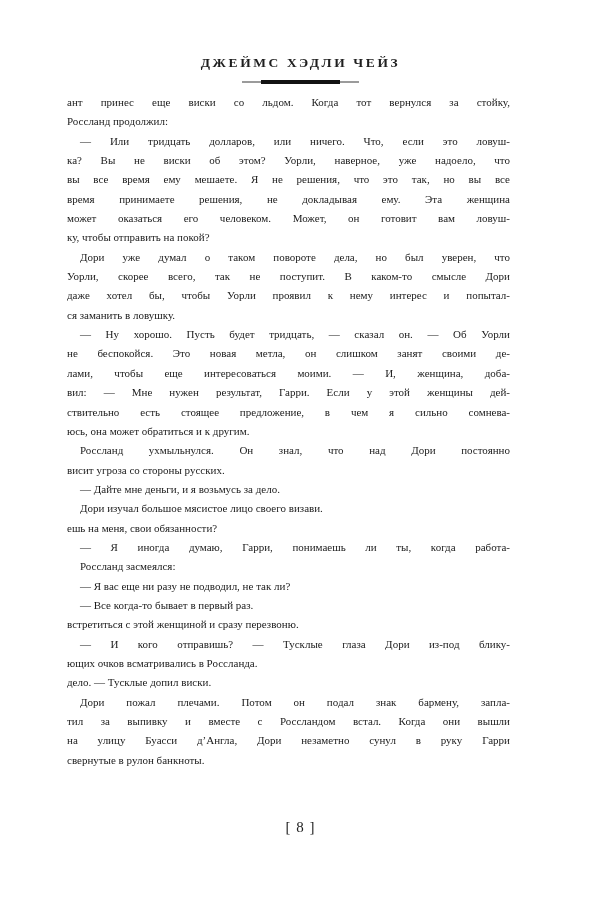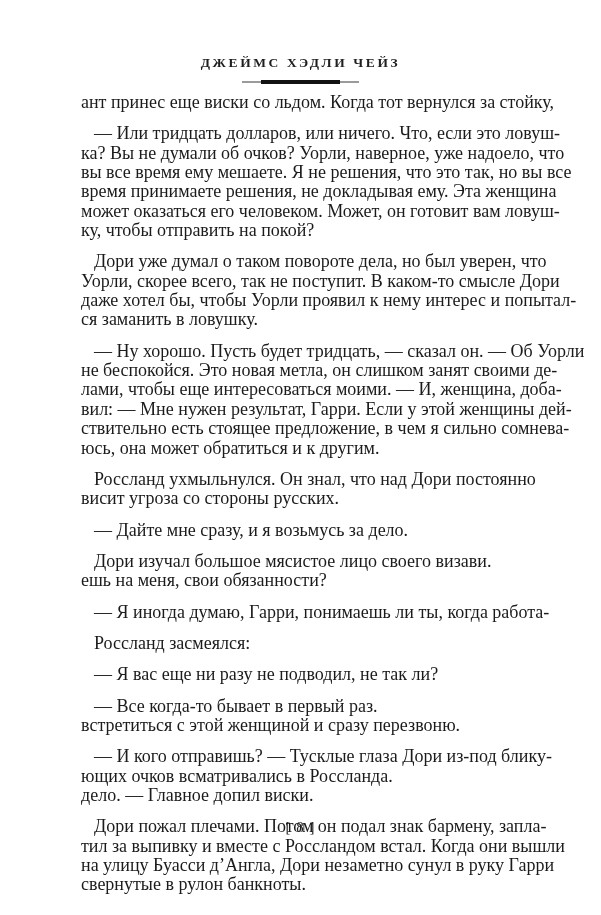--- a/index.html
+++ b/index.html
@@ -45,39 +45,38 @@
     height: 2px;
     background: #9b9b9b;
   }
   .rule-thick {
     width: 79px;
     height: 4px;
     background: #121212;
   }
   .text-block {
     position: absolute;
-    left: 81px;
+    left: 67px;
     top: 93px;
     width: 443px;
-    font-size: 18px;
+    font-size: 11px;
   }
   .line {
     height: 19.35px;
     line-height: 19.35px;
     white-space: nowrap;
     text-align: justify;
     text-align-last: justify;
   }
   .line.eop {
     text-align: left;
     text-align-last: left;
   }
   .line.indent {
     text-indent: 13px;
-    margin-top: 12px;
   }
   .page-number {
     position: absolute;
     top: 819px;
     left: 0;
     width: 100%;
     text-align: center;
     font-size: 15px;
     letter-spacing: 1px;
     color: #1f1f1f;
@@ -93,49 +92,50 @@
   <div class="head-rule">
     <div class="head-rule-inner">
       <div class="rule-thin"></div>
       <div class="rule-thick"></div>
       <div class="rule-thin"></div>
     </div>
   </div>
 
   <div class="text-block" id="text-block">
       <div class="line">ант принес еще виски со льдом. Когда тот вернулся за стойку,</div>
+      <div class="line eop">Россланд продолжил:</div>
       <div class="line indent">—  Или тридцать долларов, или ничего. Что, если это ловуш-</div>
-      <div class="line">ка? Вы не думали об очков? Уорли, наверное, уже надоело, что</div>
+      <div class="line">ка? Вы не виски об этом? Уорли, наверное, уже надоело, что</div>
       <div class="line">вы все время ему мешаете. Я не решения, что это так, но вы все</div>
       <div class="line">время принимаете решения, не докладывая ему. Эта женщина</div>
       <div class="line">может оказаться его человеком. Может, он готовит вам ловуш-</div>
       <div class="line eop">ку, чтобы отправить на покой?</div>
       <div class="line indent">Дори уже думал о таком повороте дела, но был уверен, что</div>
       <div class="line">Уорли, скорее всего, так не поступит. В каком-то смысле Дори</div>
       <div class="line">даже хотел бы, чтобы Уорли проявил к нему интерес и попытал-</div>
       <div class="line eop">ся заманить в ловушку.</div>
       <div class="line indent">—  Ну хорошо. Пусть будет тридцать, — сказал он. — Об Уорли</div>
       <div class="line">не беспокойся. Это новая метла, он слишком занят своими де-</div>
       <div class="line">лами, чтобы еще интересоваться моими. — И, женщина, доба-</div>
       <div class="line">вил: — Мне нужен результат, Гарри. Если у этой женщины дей-</div>
       <div class="line">ствительно есть стоящее предложение, в чем я сильно сомнева-</div>
       <div class="line eop">юсь, она может обратиться и к другим.</div>
       <div class="line indent">Россланд ухмыльнулся. Он знал, что над Дори постоянно</div>
       <div class="line eop">висит угроза со стороны русских.</div>
-      <div class="line indent eop">—  Дайте мне сразу, и я возьмусь за дело.</div>
+      <div class="line indent eop">—  Дайте мне деньги, и я возьмусь за дело.</div>
       <div class="line indent eop">Дори изучал большое мясистое лицо своего визави.</div>
       <div class="line eop">ешь на меня, свои обязанности?</div>
       <div class="line indent">—  Я иногда думаю, Гарри, понимаешь ли ты, когда работа-</div>
       <div class="line indent eop">Россланд засмеялся:</div>
       <div class="line indent eop">—  Я вас еще ни разу не подводил, не так ли?</div>
       <div class="line indent eop">—  Все когда-то бывает в первый раз.</div>
       <div class="line eop">встретиться с этой женщиной и сразу перезвоню.</div>
       <div class="line indent">—  И кого отправишь? — Тусклые глаза Дори из-под блику-</div>
       <div class="line eop">ющих очков всматривались в Россланда.</div>
-      <div class="line eop">дело. — Главное допил виски.</div>
+      <div class="line eop">дело. — Тусклые допил виски.</div>
       <div class="line indent">Дори пожал плечами. Потом он подал знак бармену, запла-</div>
       <div class="line">тил за выпивку и вместе с Россландом встал. Когда они вышли</div>
       <div class="line">на улицу Буасси д’Англа, Дори незаметно сунул в руку Гарри</div>
       <div class="line eop">свернутые в рулон банкноты.</div>
     </div>
 
   <div class="page-number">[ 8 ]</div>
 
 </div>
 

